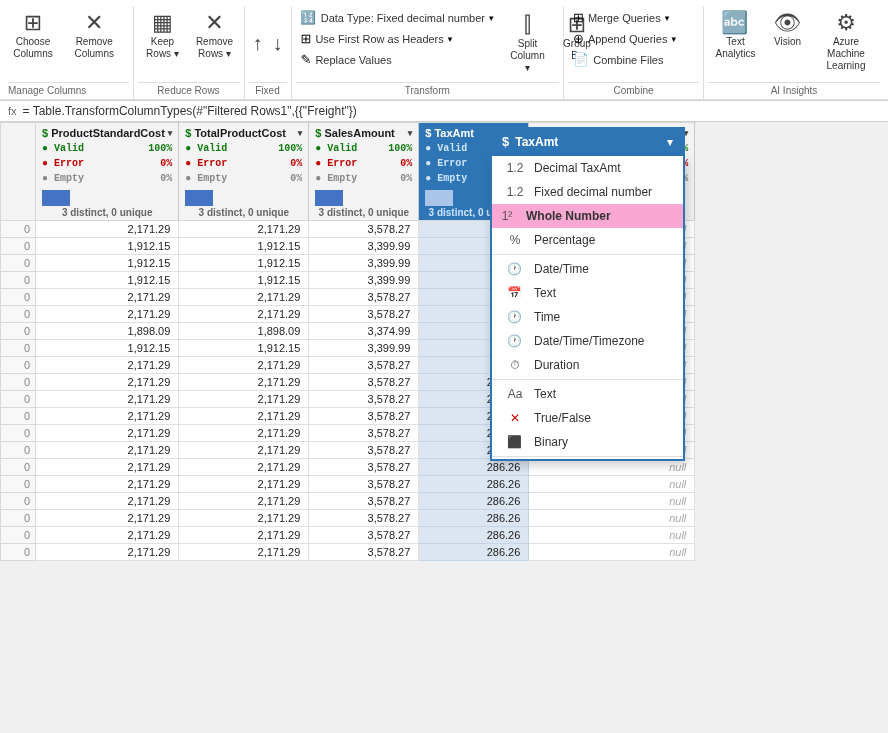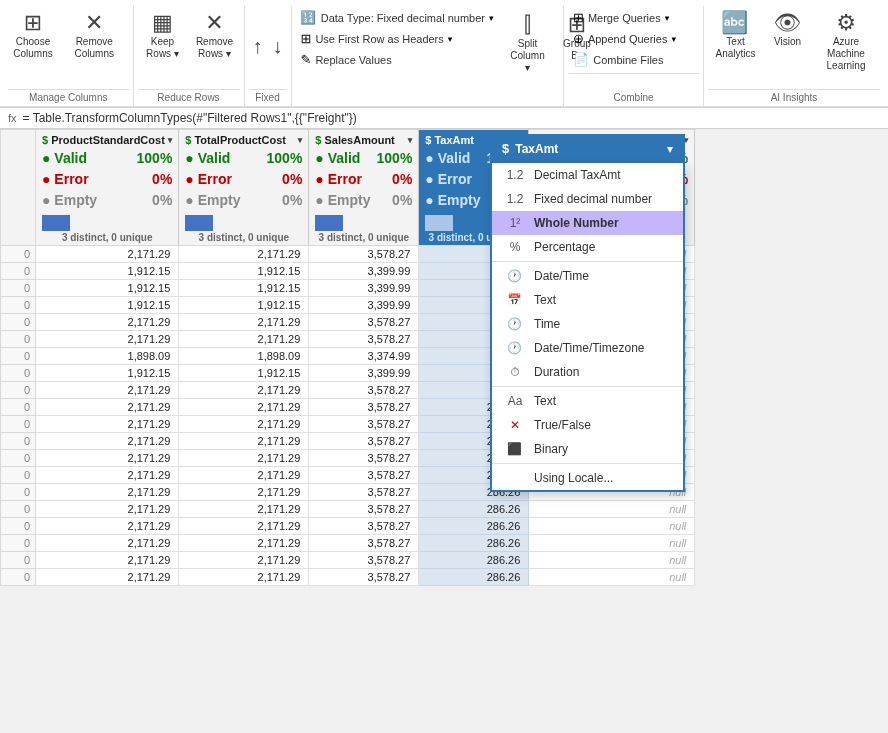--- a/index.html
+++ b/index.html
@@ -10,21 +10,21 @@
     .data-grid { overflow: auto; flex: 1; }
     table { border-collapse: collapse; }
     th, td { border: 1px solid #d8d8d8; }
 
     .col-hdr { background: #f3f3f3; min-width: 90px; max-width: 160px; vertical-align: top; border-right: 1px solid #c8c8c8; }
     .col-hdr-inner { padding: 4px 6px 2px 6px; }
     .col-hdr-title { display: flex; align-items: center; gap: 3px; margin-bottom: 2px; }
     .col-hdr-title .type-ico { font-size: 11px; color: #107c10; font-weight: bold; }
     .col-hdr-title .name { font-size: 11px; font-weight: 700; color: #1a1a1a; }
     .col-hdr-title .drop { font-size: 9px; margin-left: auto; cursor: pointer; color: #444; }
-    .col-hdr-stats { font-size: 14px; line-height: 1.5; }
+    .col-hdr-stats { font-size: 10px; line-height: 1.5; font-family: Liberation Mono, monospace; }
     .stat-valid { color: #107c10; display: flex; justify-content: space-between; }
     .stat-error { color: #c00000; display: flex; justify-content: space-between; }
     .stat-empty { color: #888; display: flex; justify-content: space-between; }
     .bar-area { height: 20px; display: flex; align-items: flex-end; }
     .bar-rect { width: 28px; background: #4472c4; }
     .distinct-text { font-size: 10px; color: #666; margin-top: 1px; }
 
     .hdr-selected .col-hdr-inner { background: #2e75b6; }
     .hdr-selected .name, .hdr-selected .type-ico, .hdr-selected .drop { color: #fff !important; }
     .hdr-selected .bar-rect { background: #a9c5e8; }
@@ -41,21 +41,21 @@
         <div style="display:flex;flex-direction:column;align-items:center;padding:4px 6px;cursor:pointer;min-width:50px;">
           <span style="font-size:22px; color:#444;">⊞</span>
           <span style="font-size:10px;text-align:center;color:#333;line-height:1.2;">Choose<br>Columns</span>
         </div>
         <div style="display:flex;flex-direction:column;align-items:center;padding:4px 4px;cursor:pointer;min-width:50px;">
           <span style="font-size:22px; color:#444;">✕</span>
           <span style="font-size:10px;text-align:center;color:#333;line-height:1.2;">Remove
 Columns</span>
         </div>
       </div>
-      <div style="font-size:10px;color:#666;text-align:center;padding:2px 0 3px 0;border-top:1px solid #ddd;margin-top:2px;">Manage Columns</div>
+      <div style="font-size:10px;color:#666;text-align:left;padding:2px 0 3px 0;border-top:1px solid #ddd;margin-top:2px;">Manage Columns</div>
     </div>
 
     <div style="display:flex; flex-direction:column; border-right:1px solid #ddd; padding: 0 4px;">
       <div style="display:flex; align-items:flex-start; flex:1; gap:2px;">
         <div style="display:flex;flex-direction:column;align-items:center;padding:4px 6px;cursor:pointer;min-width:50px;">
           <span style="font-size:22px; color:#444;">▦</span>
           <span style="font-size:10px;text-align:center;color:#333;line-height:1.2;">Keep<br>Rows ▾</span>
         </div>
         <div style="display:flex;flex-direction:column;align-items:center;padding:4px 4px;cursor:pointer;min-width:50px;">
           <span style="font-size:22px; color:#444;">✕</span>
@@ -99,40 +99,41 @@
           <div style="display:flex;flex-direction:column;align-items:center;padding:4px 6px;cursor:pointer;min-width:50px;">
             <span style="font-size:22px; color:#444;">⫿</span>
             <span style="font-size:10px;text-align:center;color:#333;line-height:1.2;">Split<br>Column ▾</span>
           </div>
           <div style="display:flex;flex-direction:column;align-items:center;padding:4px 6px;cursor:pointer;min-width:45px;">
             <span style="font-size:22px; color:#444;">⊞</span>
             <span style="font-size:10px;text-align:center;color:#333;line-height:1.2;">Group<br>By</span>
           </div>
         </div>
       </div>
+      <div style="font-size:10px;color:#666;text-align:center;padding:2px 0 3px 0;border-top:1px solid #ddd;margin-top:2px;">Transform</div>
     </div>
 
     <div style="display:flex; flex-direction:column; border-right:1px solid #ddd; padding: 0 4px; min-width:140px;">
       <div style="display:flex; flex-direction:column; gap:2px; padding:2px 0; flex:1;">
         <div style="display:flex;align-items:center;gap:4px;padding:2px 5px;cursor:pointer;border-radius:2px;white-space:nowrap;">
           <span style="font-size:13px;">⊞</span>
           <span style="font-size:11px;color:#333;">Merge Queries</span>
           <span style="font-size:9px;">▾</span>
         </div>
         <div style="display:flex;align-items:center;gap:4px;padding:2px 5px;cursor:pointer;border-radius:2px;white-space:nowrap;">
           <span style="font-size:13px;">⊕</span>
           <span style="font-size:11px;color:#333;">Append Queries</span>
           <span style="font-size:9px;">▾</span>
         </div>
         <div style="display:flex;align-items:center;gap:4px;padding:2px 5px;cursor:pointer;border-radius:2px;white-space:nowrap;">
           <span style="font-size:13px;">📄</span>
           <span style="font-size:11px;color:#333;">Combine Files</span>
         </div>
       </div>
-      <div style="font-size:10px;color:#666;text-align:center;padding:18px 0 3px 0;border-top:1px solid #ddd;margin-top:2px;">Combine</div>
+      <div style="font-size:10px;color:#666;text-align:center;padding:2px 0 3px 0;border-top:1px solid #ddd;margin-top:2px;">Combine</div>
     </div>
 
     <div style="display:flex; flex-direction:column; padding: 0 4px; min-width:180px;">
       <div style="display:flex; align-items:flex-start; flex:1; gap:2px;">
         <div style="display:flex;flex-direction:column;align-items:center;padding:4px 8px;cursor:pointer;min-width:55px;">
           <span style="font-size:22px; color:#444;">🔤</span>
           <span style="font-size:10px;text-align:center;color:#333;line-height:1.2;">Text<br>Analytics</span>
         </div>
         <div style="display:flex;flex-direction:column;align-items:center;padding:4px 8px;cursor:pointer;min-width:45px;">
           <span style="font-size:22px; color:#444;">👁</span>
@@ -478,21 +479,21 @@
     <div style="background:#fff;border:2px solid #2e75b6;border-top:none;min-width:195px;box-shadow:2px 4px 10px rgba(0,0,0,0.2);">
       <div style="display:flex;align-items:center;gap:8px;padding:5px 12px;cursor:pointer;font-size:12px;color:#333;">
         <span style="font-size:12px;color:#555;width:22px;text-align:center;">1.2</span>
         <span>Decimal TaxAmt</span>
       </div>
       <div style="display:flex;align-items:center;gap:8px;padding:5px 12px;cursor:pointer;font-size:12px;color:#333;">
         <span style="font-size:12px;color:#555;width:22px;text-align:center;">1.2</span>
         <span>Fixed decimal number</span>
       </div>
 
-      <div style="display:flex;align-items:center;gap:8px;padding:5px 12px;cursor:pointer;font-size:12px;color:#333;background:#c4b5fd;">
+      <div style="display:flex;align-items:center;gap:8px;padding:5px 4px;cursor:pointer;font-size:12px;color:#333;background:#f9a8d4;">
         <span style="font-size:12px;color:#555;width:22px;text-align:center;">1²</span>
         <span style="font-weight:700;">Whole Number</span>
       </div>
       <div style="display:flex;align-items:center;gap:8px;padding:5px 12px;cursor:pointer;font-size:12px;color:#333;">
         <span style="font-size:12px;color:#555;width:22px;text-align:center;">%</span>
         <span>Percentage</span>
       </div>
       <hr style="border:none;border-top:1px solid #e0e0e0;margin:2px 0;">
       <div style="display:flex;align-items:center;gap:8px;padding:5px 12px;cursor:pointer;font-size:12px;color:#333;">
         <span style="font-size:12px;color:#555;width:22px;text-align:center;">🕐</span>
@@ -521,19 +522,15 @@
       </div>
       <div style="display:flex;align-items:center;gap:8px;padding:5px 12px;cursor:pointer;font-size:12px;color:#333;">
         <span style="font-size:12px;color:#c00;width:22px;text-align:center;">✕</span>
         <span>True/False</span>
       </div>
       <div style="display:flex;align-items:center;gap:8px;padding:5px 12px;cursor:pointer;font-size:12px;color:#333;">
         <span style="font-size:12px;color:#555;width:22px;text-align:center;">⬛</span>
         <span>Binary</span>
       </div>
       <hr style="border:none;border-top:1px solid #e0e0e0;margin:2px 0;">
-      <div style="display:flex;align-items:center;gap:8px;padding:5px 12px;cursor:pointer;font-size:12px;color:#333;">
-        <span style="font-size:12px;color:#555;width:22px;text-align:center;"></span>
-        <span>Using Locale...</span>
-      </div>
     </div>
   </div>
 </div>
 
 </body></html>

